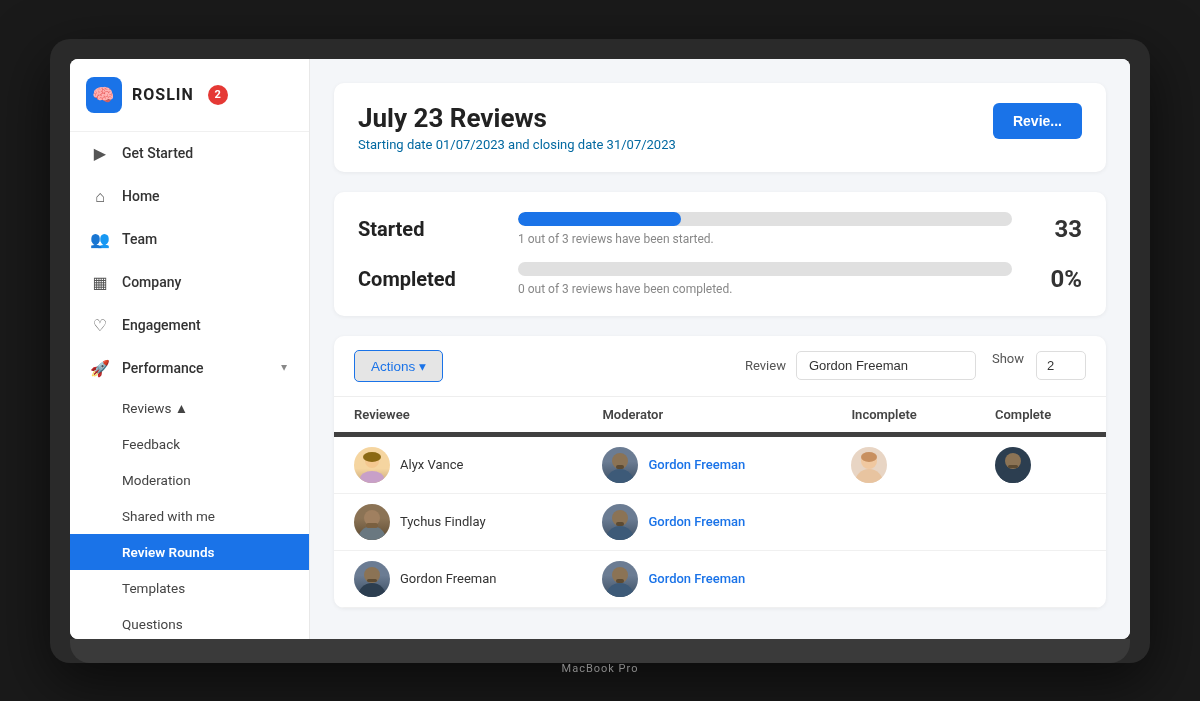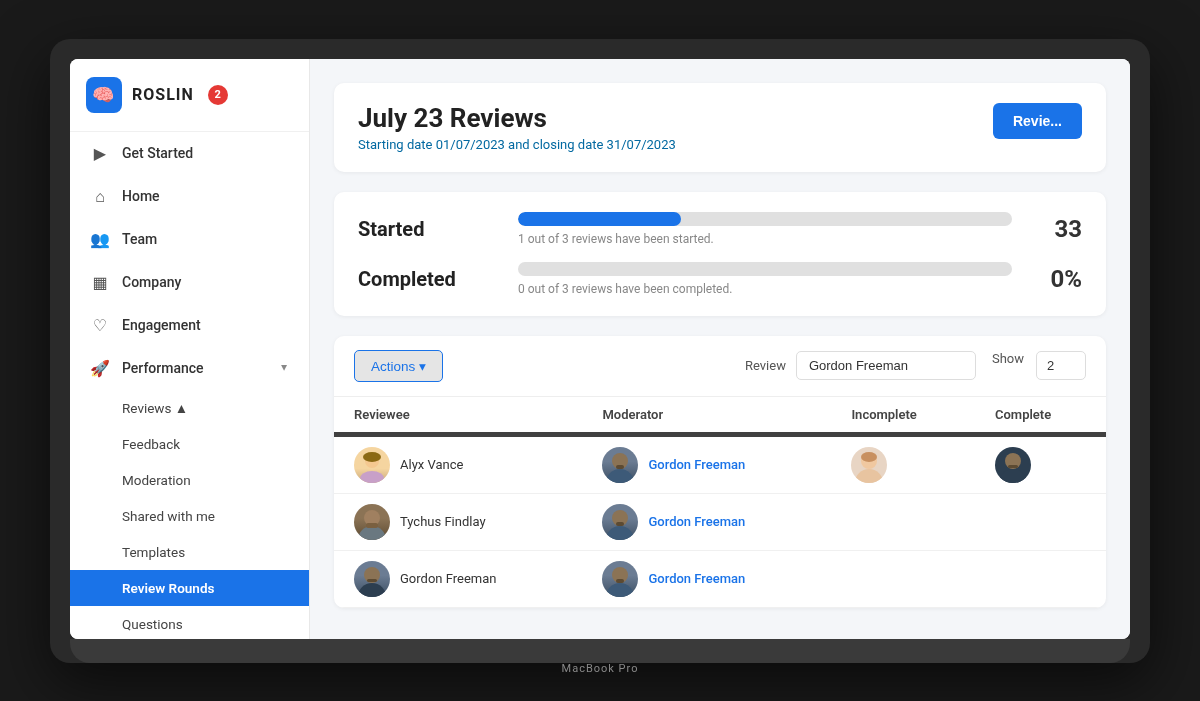--- a/index.html
+++ b/index.html
@@ -381,25 +381,25 @@
       </div>
       <div class="nav-sub-item">
         <span>Feedback</span>
       </div>
       <div class="nav-sub-item">
         <span>Moderation</span>
       </div>
       <div class="nav-sub-item">
         <span>Shared with me</span>
       </div>
+      <div class="nav-sub-item active">
+        <span>Review Rounds</span>
+      </div>
       <div class="nav-sub-item">
         <span>Templates</span>
-      </div>
-      <div class="nav-sub-item active">
-        <span>Review Rounds</span>
       </div>
       <div class="nav-sub-item">
         <span>Questions</span>
       </div>
 
     </div>
 
     <div class="main-content">
 
       <div class="page-header">

